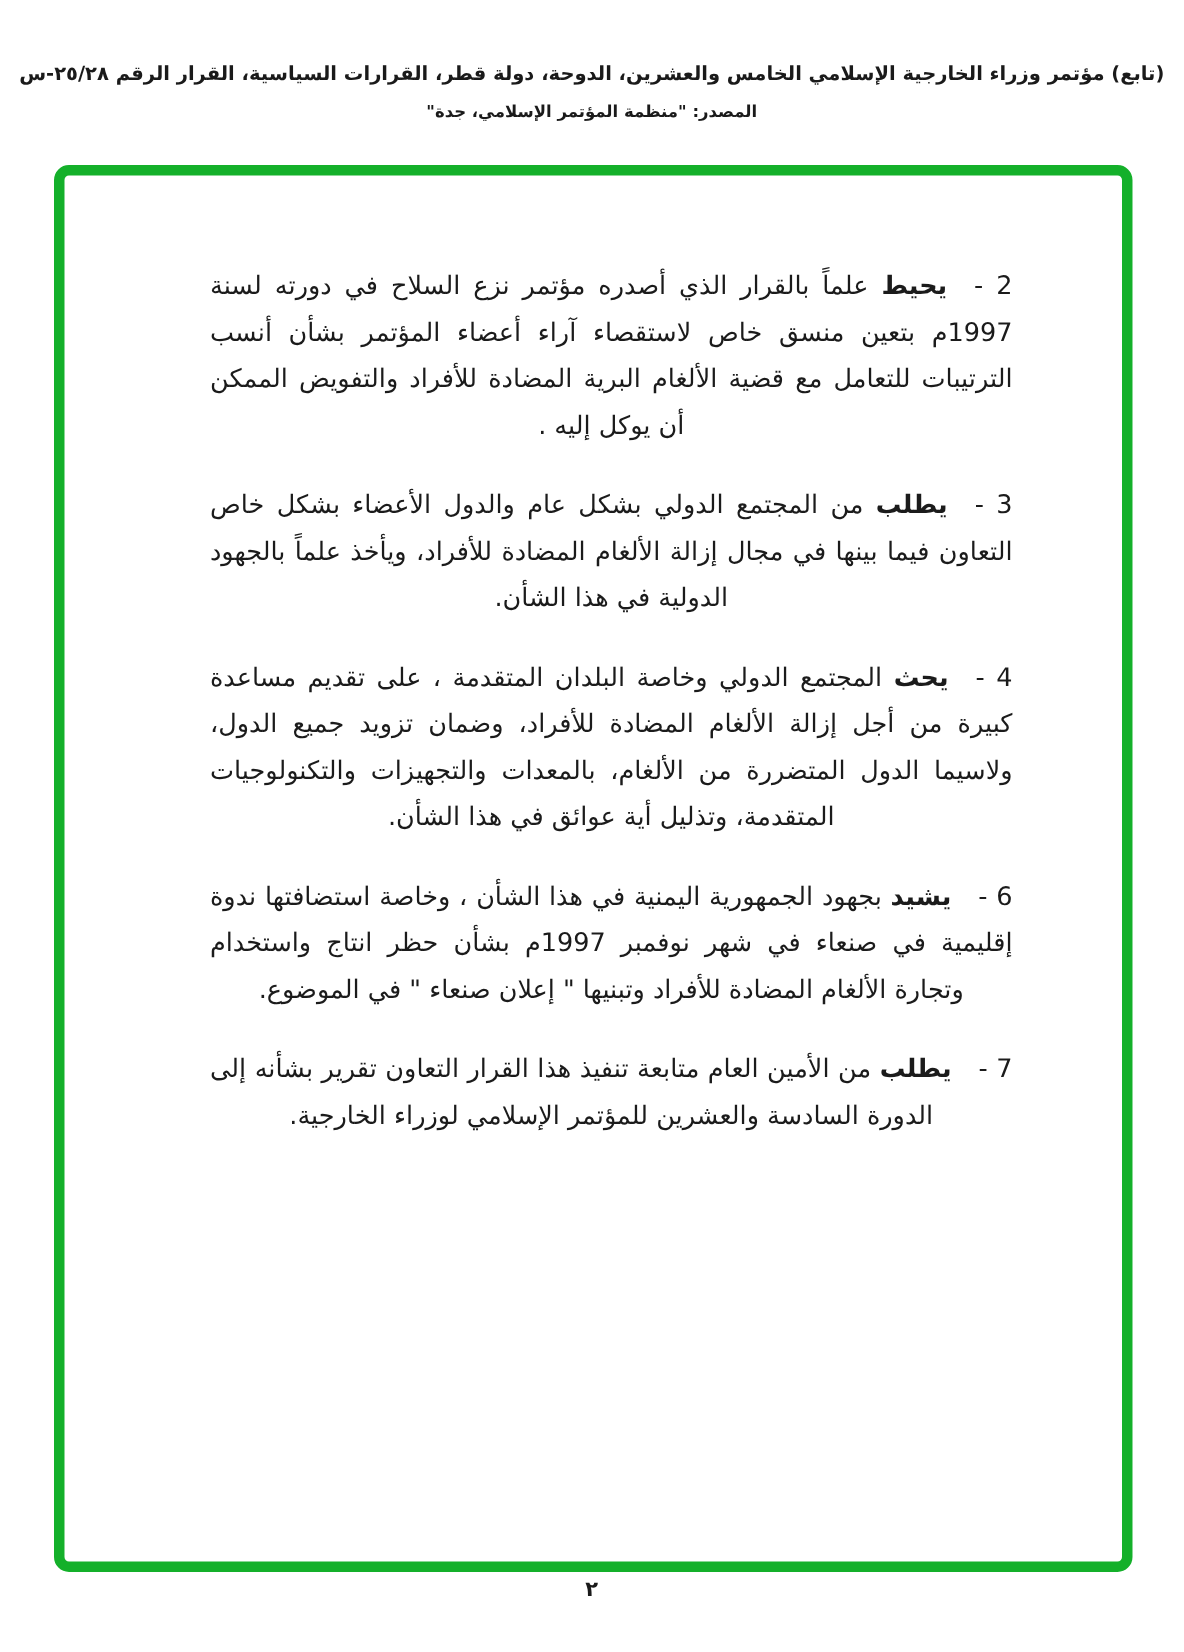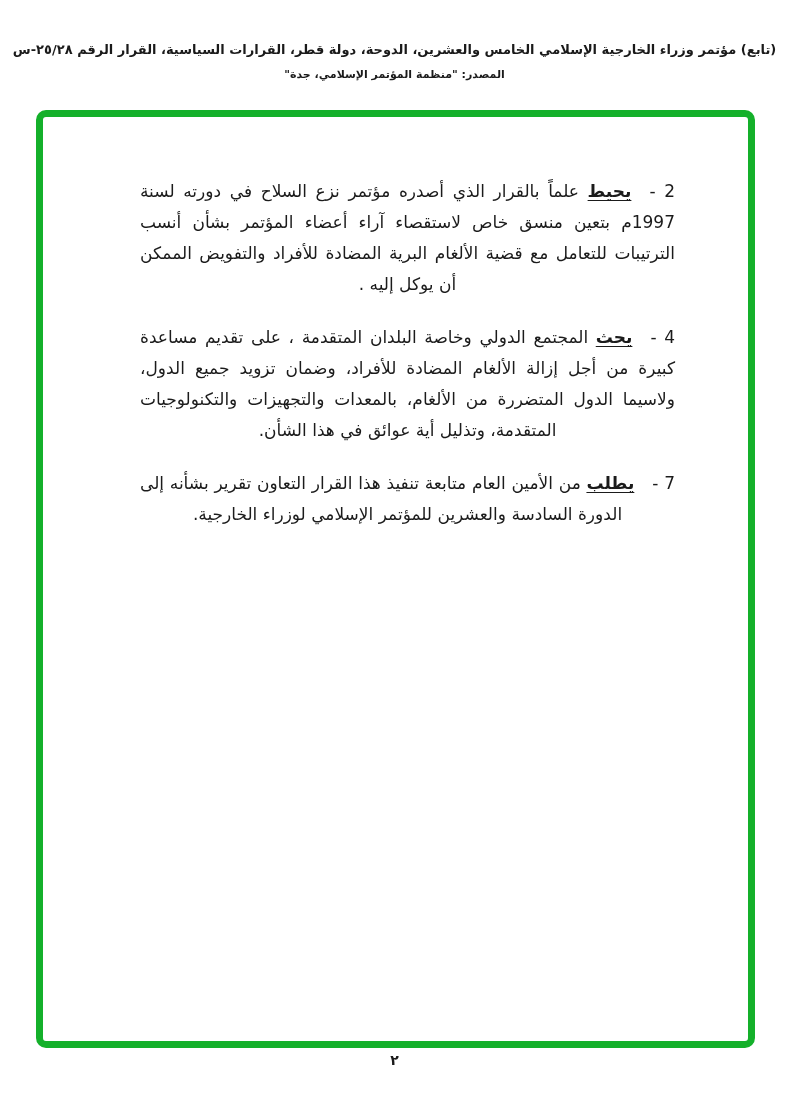--- a/index.html
+++ b/index.html
@@ -61,21 +61,20 @@
     -moz-text-align-last: center;
     margin: 0 0 22px 0;
     color: #1b1b1b;
   }
   .para .marker {
     margin-left: 18px;
     white-space: nowrap;
   }
   .para .lead {
     font-weight: bold;
-    text-decoration: underline;
     text-underline-offset: 3px;
   }
   .page-num {
     position: absolute;
     top: 1052px;
     left: 0;
     right: 0;
     text-align: center;
     font-size: 14px;
     font-weight: bold;
@@ -89,24 +88,26 @@
   <div class="doc-header">
     <div class="header-line1">(تابع) مؤتمر وزراء الخارجية الإسلامي الخامس والعشرين، الدوحة، دولة قطر، القرارات السياسية، القرار الرقم ٢٥/٢٨-س</div>
     <div class="header-line2">المصدر:  "منظمة المؤتمر الإسلامي، جدة"</div>
   </div>
 
   <div class="green-box" style="border-color: rgb(20, 176, 42);">
     <div class="content">
 
       <p class="para"><span class="marker">2 -</span><span class="lead">يحيط</span><span> علماً بالقرار الذي أصدره مؤتمر نزع السلاح في دورته لسنة 1997م بتعين منسق خاص لاستقصاء آراء أعضاء المؤتمر بشأن أنسب الترتيبات للتعامل مع قضية الألغام البرية المضادة للأفراد والتفويض الممكن أن يوكل إليه .</span></p>
 
+      <p class="para"><span class="marker">3 -</span><span class="lead">يطلب</span><span> من المجتمع الدولي بشكل عام والدول الأعضاء بشكل خاص التعاون فيما بينها في مجال إزالة الألغام المضادة للأفراد، ويأخذ علماً بالجهود الدولية في هذا الشأن.</span></p>
 
       <p class="para"><span class="marker">4 -</span><span class="lead">يحث</span><span> المجتمع الدولي وخاصة البلدان المتقدمة ، على تقديم مساعدة كبيرة من أجل إزالة الألغام المضادة للأفراد، وضمان تزويد جميع الدول، ولاسيما الدول المتضررة من الألغام، بالمعدات والتجهيزات والتكنولوجيات المتقدمة، وتذليل أية عوائق في هذا الشأن.</span></p>
 
 
+      <p class="para"><span class="marker">6 -</span><span class="lead">يشيد</span><span> بجهود الجمهورية اليمنية في هذا الشأن ، وخاصة استضافتها ندوة إقليمية في صنعاء في شهر نوفمبر 1997م بشأن حظر انتاج واستخدام وتجارة الألغام المضادة للأفراد وتبنيها " إعلان صنعاء " في الموضوع.</span></p>
 
       <p class="para"><span class="marker">7 -</span><span class="lead">يطلب</span><span> من الأمين العام متابعة تنفيذ هذا القرار التعاون تقرير بشأنه إلى الدورة السادسة والعشرين للمؤتمر الإسلامي لوزراء الخارجية.</span></p>
 
     </div>
   </div>
 
   <div class="page-num">٢</div>
 
 </div>
 

